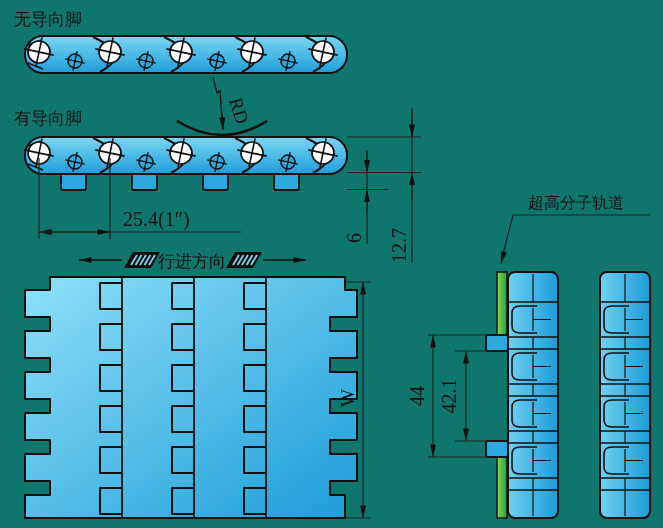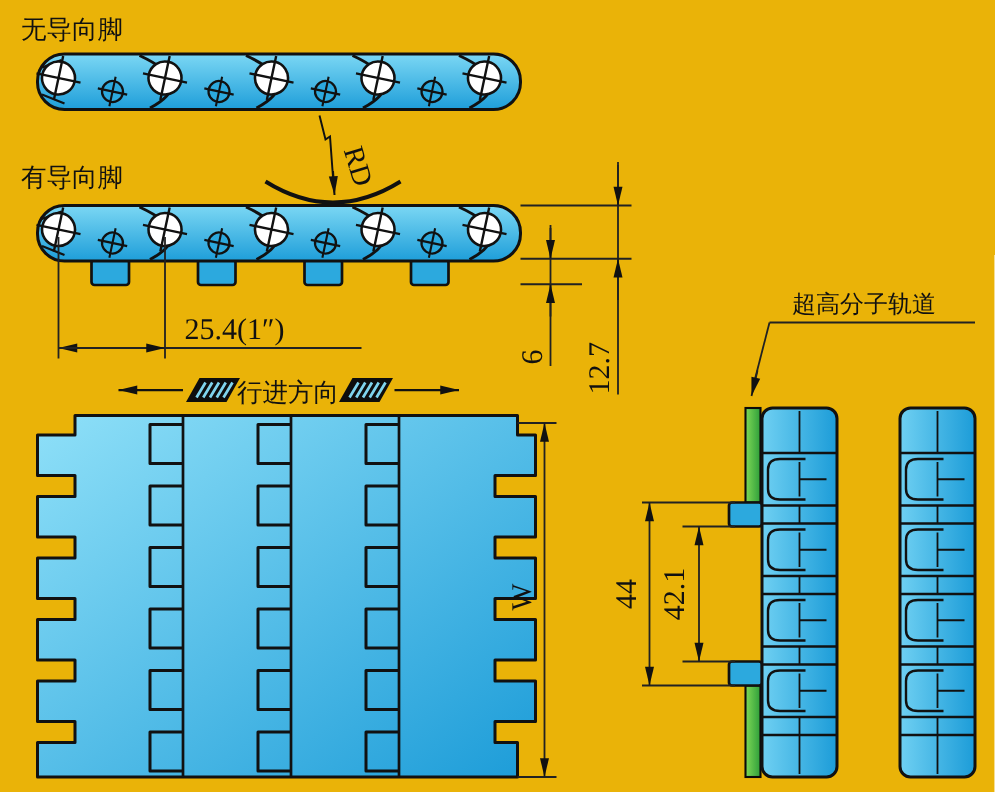--- a/index.html
+++ b/index.html
@@ -1,16 +1,16 @@
 <!DOCTYPE html>
 <html><head>
 <meta charset="utf-8">
 <style>
   html,body{margin:0;padding:0;background:#ffffff;}
-  .canvas{position:relative;width:663px;height:528px;background:#eab308;overflow:hidden;
+  .canvas{position:relative;width:663px;height:528px;background:#0f766e;overflow:hidden;
           font-family:"Liberation Serif","DejaVu Serif",serif;}
   svg text{fill:#111;}
   .cn{font-size:17px;}
   .dim{font-size:20px;}
 </style>
 </head>
 <body>
 
 <div class="canvas">
 <svg width="663" height="528" viewBox="0 0 663 528">

